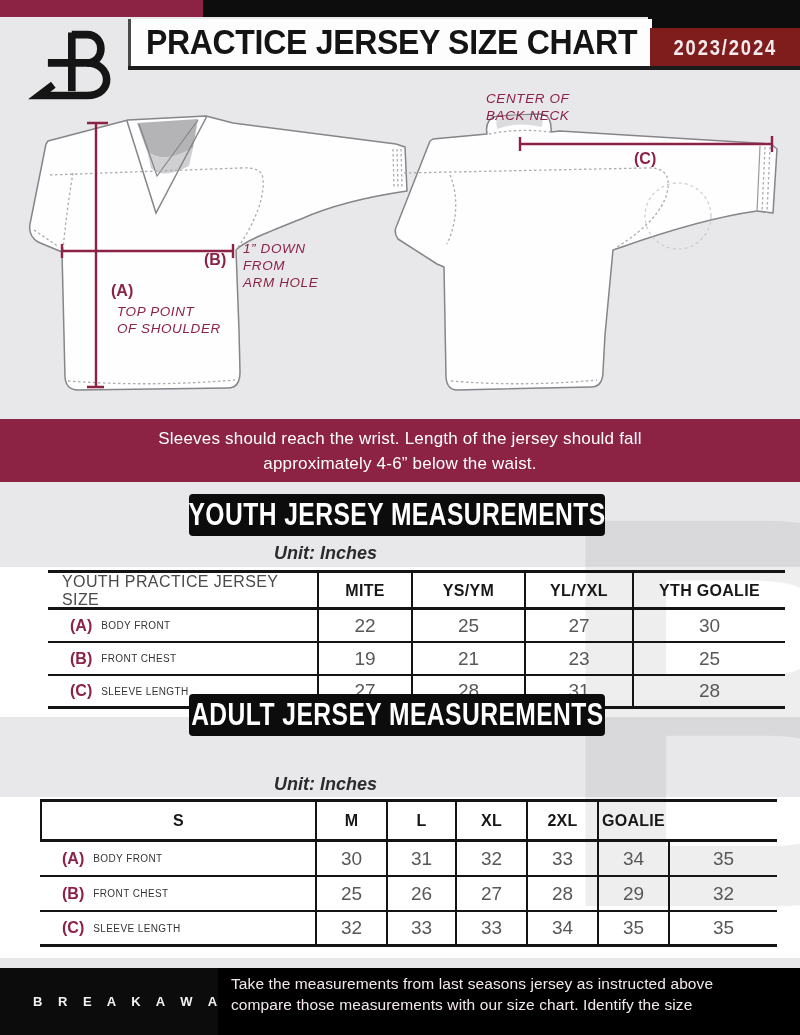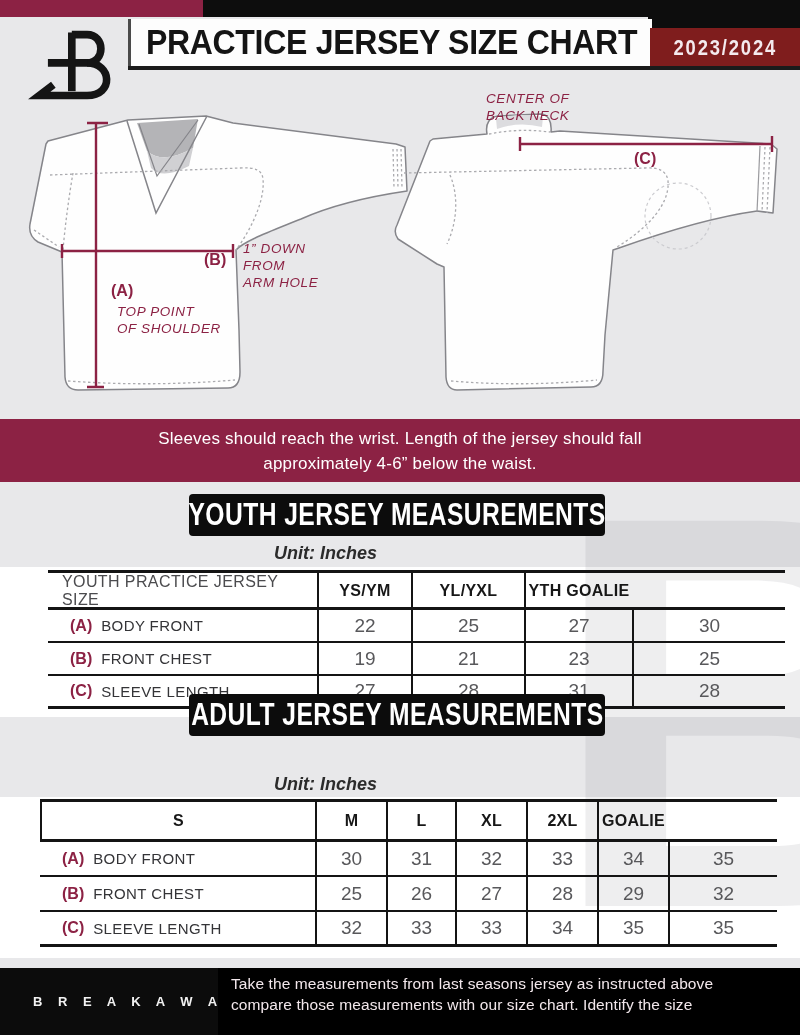--- a/index.html
+++ b/index.html
@@ -83,21 +83,21 @@
   .at .trow.head { height:40px; border-bottom:3px solid #141414; }
   .trow.last { border-bottom:3px solid #141414; }
   .cell {
     display:flex; align-items:center; justify-content:center;
     border-left:2px solid #141414; color:#58585b; font-size:19px;
   }
   .cell.first { border-left:none; justify-content:flex-start; padding-left:22px; }
   .head .cell { color:#171717; font-weight:bold; font-size:16px; letter-spacing:0.3px; }
   .head .cell.first { color:#4b4b4e; font-weight:normal; font-size:16px; letter-spacing:0.4px; padding-left:14px; }
   .rkey { color:#8C2244; font-weight:bold; font-size:16px; margin-right:9px; }
-  .rlabel { color:#343437; font-size:15px; letter-spacing:0.4px; }
+  .rlabel { color:#343437; font-size:10px; letter-spacing:0.4px; }
 
   
   .footer-black {
     left:0; top:968px; width:218px; height:67px; background:#0c0c0c; z-index:2;
     display:flex; align-items:center;
   }
   .footer-brand {
     color:#f2f2f2; font-weight:bold; font-size:13px; letter-spacing:6px; margin-left:9px; white-space:nowrap;
   }
   .footer-maroon {
@@ -196,20 +196,21 @@
   </div>
 
   <div class="abs sec-box youth">
     <span>YOUTH JERSEY MEASUREMENTS</span>
   </div>
   <div class="abs unit youth">Unit: Inches</div>
 
   <div class="abs tbl yt">
     <div class="trow head">
       <div class="cell first">YOUTH PRACTICE JERSEY SIZE</div>
+      <div class="cell">MITE</div>
       <div class="cell">YS/YM</div>
       <div class="cell">YL/YXL</div>
       <div class="cell">YTH GOALIE</div>
     </div>
     <div class="trow">
       <div class="cell first">
         <span class="rkey">(A)</span>
         <span class="rlabel">BODY FRONT</span>
       </div>
       <div class="cell">22</div>

